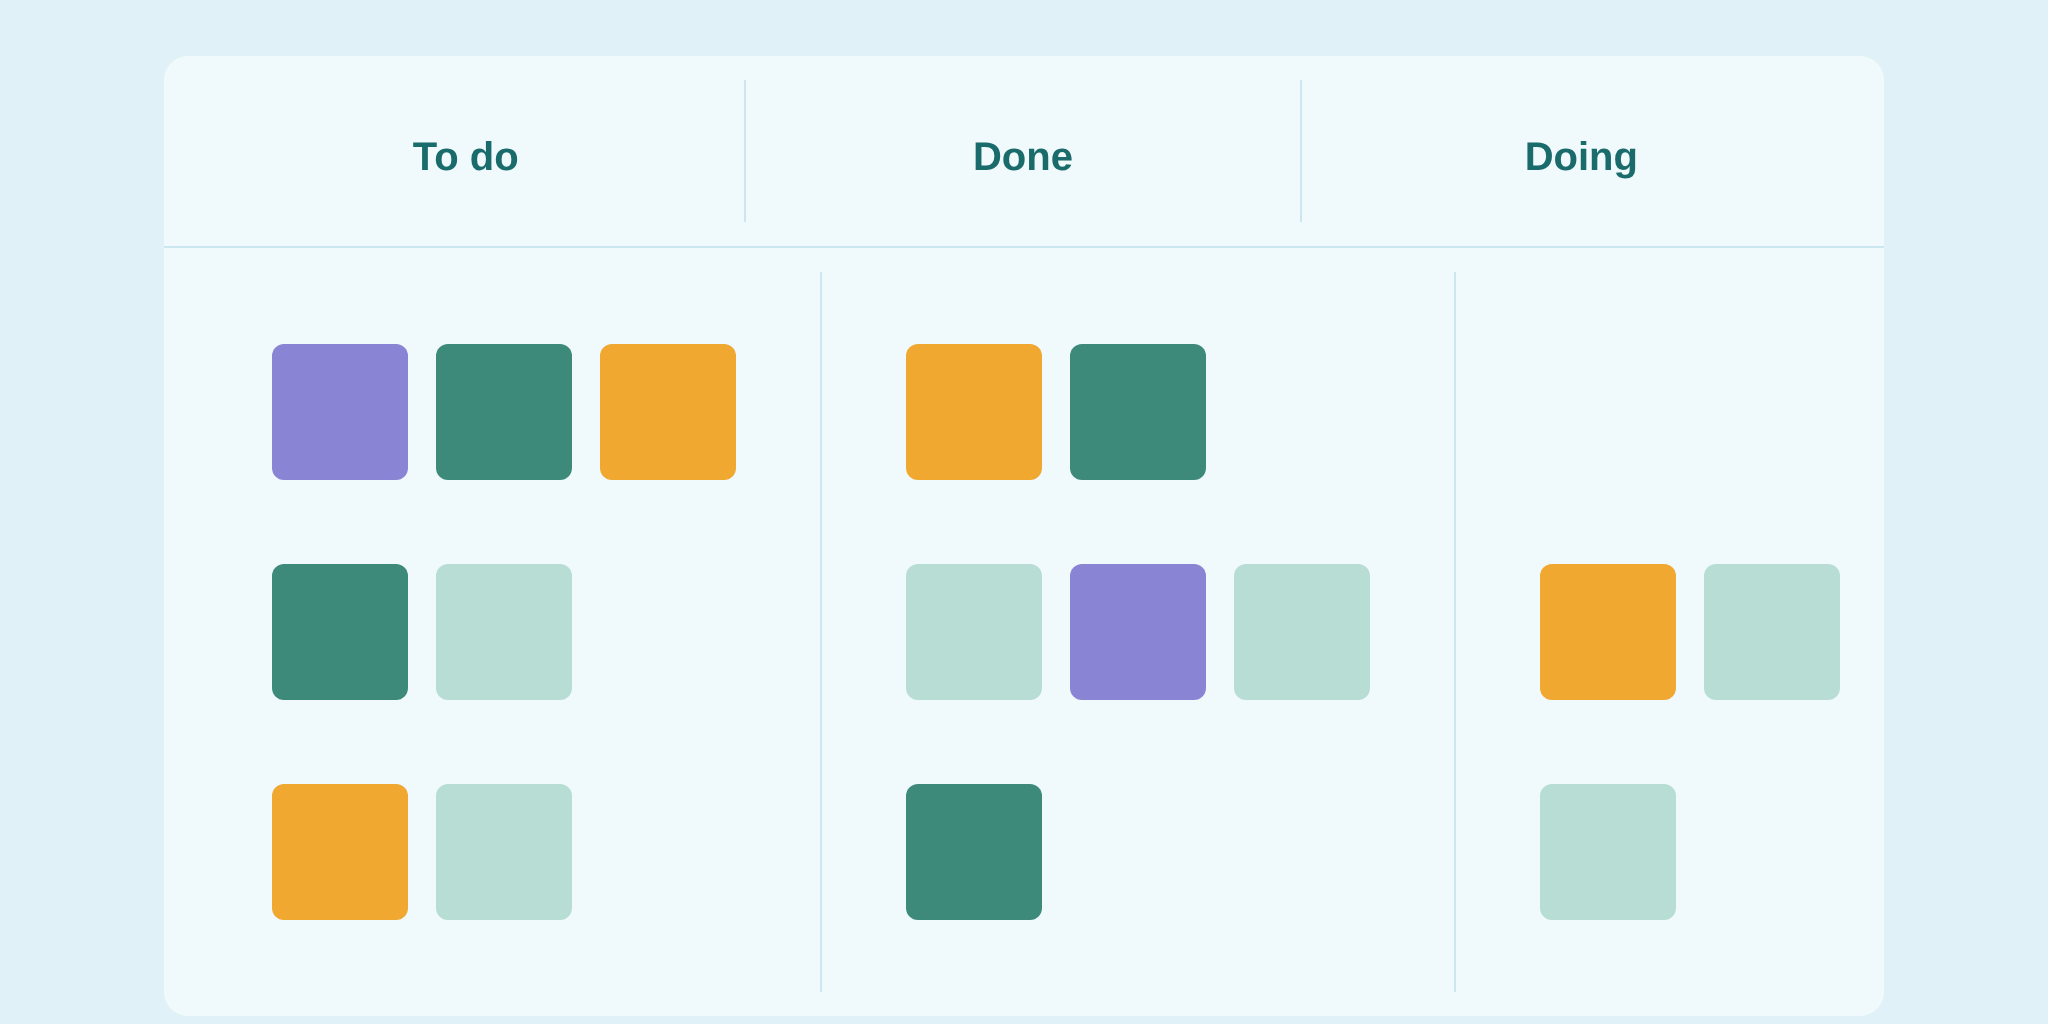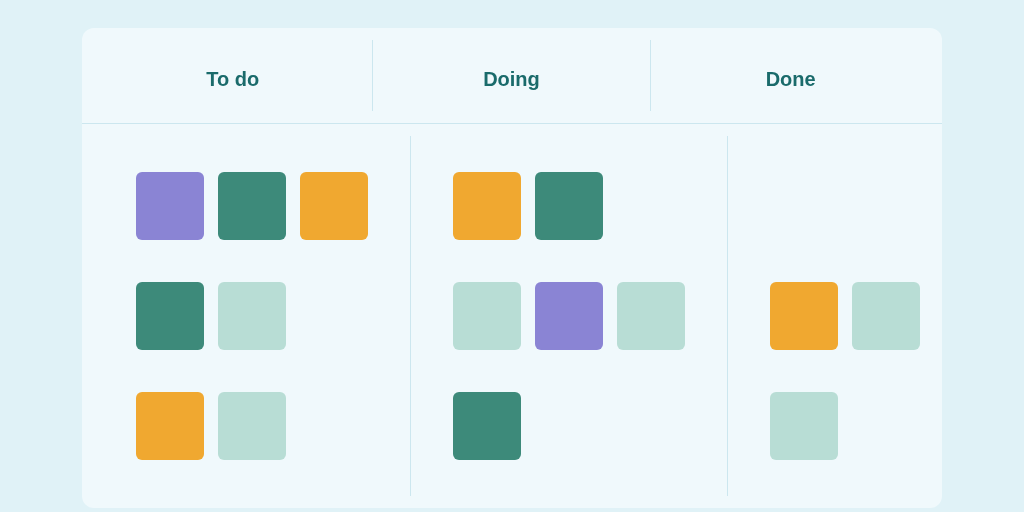--- a/index.html
+++ b/index.html
@@ -74,22 +74,22 @@
     .card-teal      { background-color: #3d8a7a; }
     .card-orange    { background-color: #f0a830; }
     .card-mint      { background-color: #b8ddd5; }
   </style>
 </head>
 <body>
 
 <div class="board-container">
   <div class="board-header">
     <div class="column-header">To do</div>
+    <div class="column-header">Done</div>
     <div class="column-header">Doing</div>
-    <div class="column-header">Done</div>
   </div>
   <div class="board-body">
 
     <div class="column-body">
       <div class="card-row">
         <div class="card card-purple"></div>
         <div class="card card-teal"></div>
         <div class="card card-orange"></div>
       </div>
       <div class="card-row">

